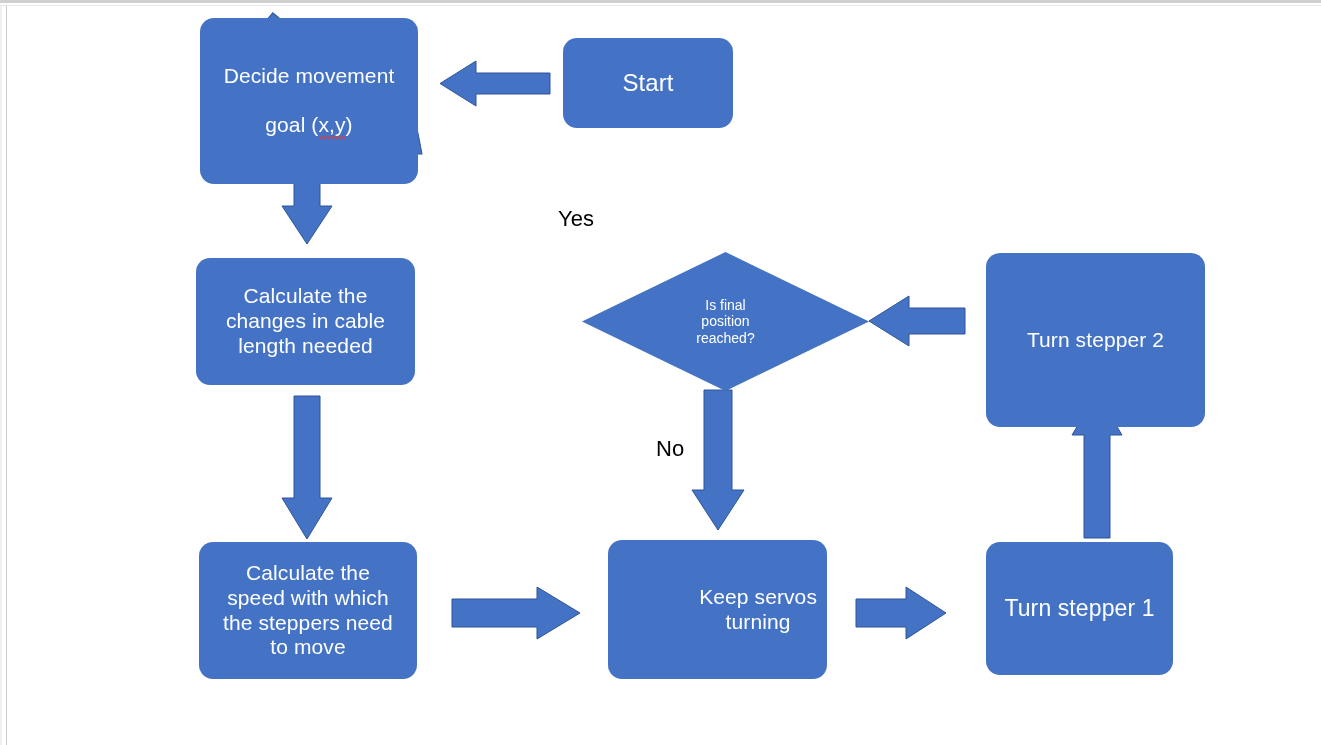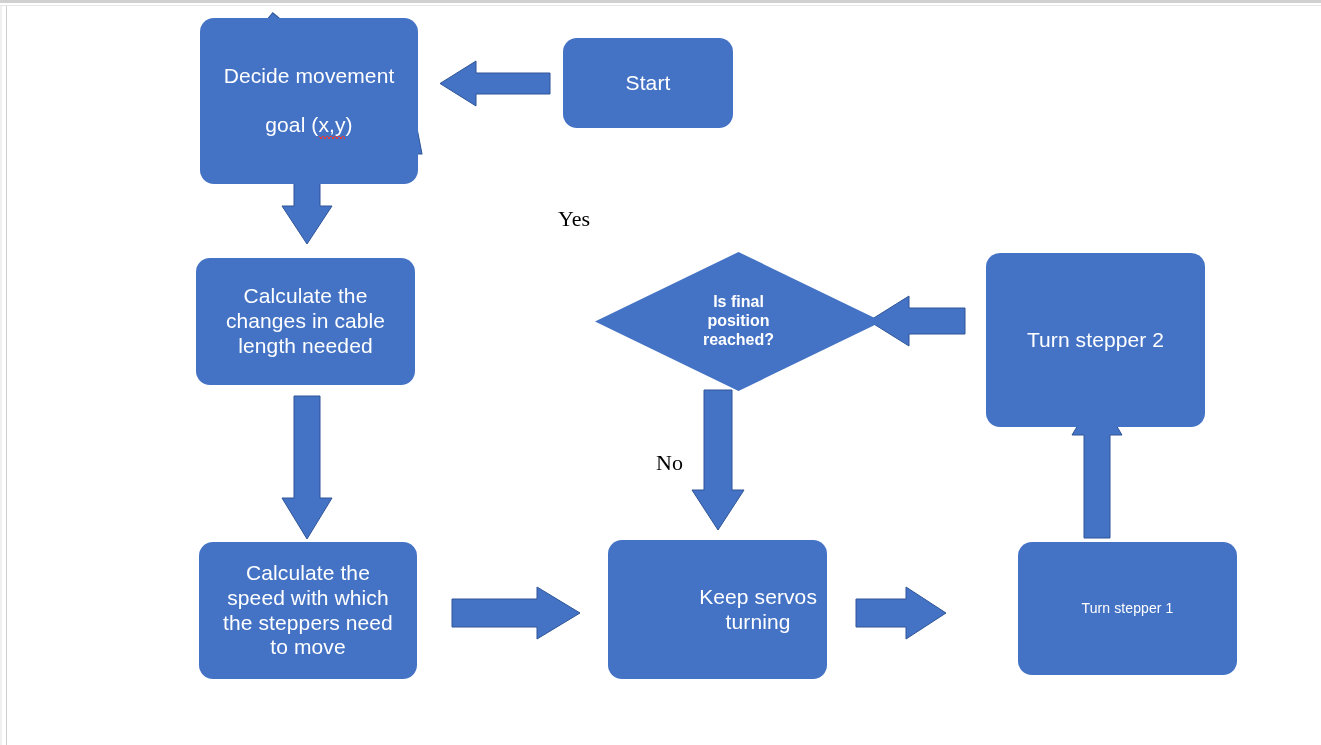--- a/index.html
+++ b/index.html
@@ -114,21 +114,20 @@
     stroke-linejoin: miter;
   }
 
   
   .branch-label {
     position: absolute;
     color: #000000;
     font-size: 22px;
     line-height: 1;
     white-space: nowrap;
-    font-family: Liberation Serif, serif;
   }
 </style>
 </head>
 <body>
 
 <div id="canvas">
 
   <div id="top-rule"></div>
   <div id="top-rule-2"></div>
   <div id="left-rule-2"></div>
@@ -184,38 +183,38 @@
     </svg>
   </div>
 
   <div class="arrow" style="left:691px; top:390px; width:54px; height:140px;">
     <svg width="54" height="140" viewBox="0 0 54 140">
       <polygon points="27,140 1,100 13,100 13,0 41,0 41,100 53,100"></polygon>
     </svg>
   </div>
 
   <div class="branch-label" style="left:558px; top:208px;">Yes</div>
-  <div class="branch-label" style="left:656px; top:452px;">No</div>
+  <div class="branch-label" style="left:656px; top:438px;">No</div>
 
   <div class="node rounded" style="left:200px; top:18px; width:218px; height:166px; font-size:21px;">
     <span class="node-label"><span>Decide movement
 goal (</span><span class="spell">x,y</span><span>)</span></span>
   </div>
 
-  <div class="node rounded" style="left:563px; top:38px; width:170px; height:90px; font-size:21px;">
+  <div class="node rounded" style="left:563px; top:38px; width:170px; height:90px; font-size:24px;">
     <span class="node-label">Start</span>
   </div>
 
   <div class="node rounded" style="left:196px; top:258px; width:219px; height:127px; font-size:21px;">
     <span class="node-label">Calculate the
 changes in cable
 length needed</span>
   </div>
 
-  <div class="diamond" style="left:595px; top:252px; width:287px; height:139px; font-size:16px;font-weight:bold;">
+  <div class="diamond" style="left:582px; top:252px; width:287px; height:139px; font-size:14px;">
     <span class="node-label">Is final
 position
 reached?</span>
   </div>
 
   <div class="node rounded" style="left:986px; top:253px; width:219px; height:174px; font-size:21px;">
     <span class="node-label">Turn stepper 2</span>
   </div>
 
   <div class="node rounded" style="left:199px; top:542px; width:218px; height:137px; font-size:21px;">
@@ -223,17 +222,17 @@
 speed with which
 the steppers need
 to move</span>
   </div>
 
   <div class="node rounded" style="left:608px; top:540px; width:219px; height:139px; font-size:21px;justify-content:flex-end;">
     <span class="node-label">Keep servos
 turning</span>
   </div>
 
-  <div class="node rounded" style="left:986px; top:542px; width:219px; height:133px; font-size:14px;margin-left:32px;">
+  <div class="node rounded" style="left:986px; top:542px; width:187px; height:133px; font-size:23px;">
     <span class="node-label">Turn stepper 1</span>
   </div>
 
 </div>
 
 </body></html>

